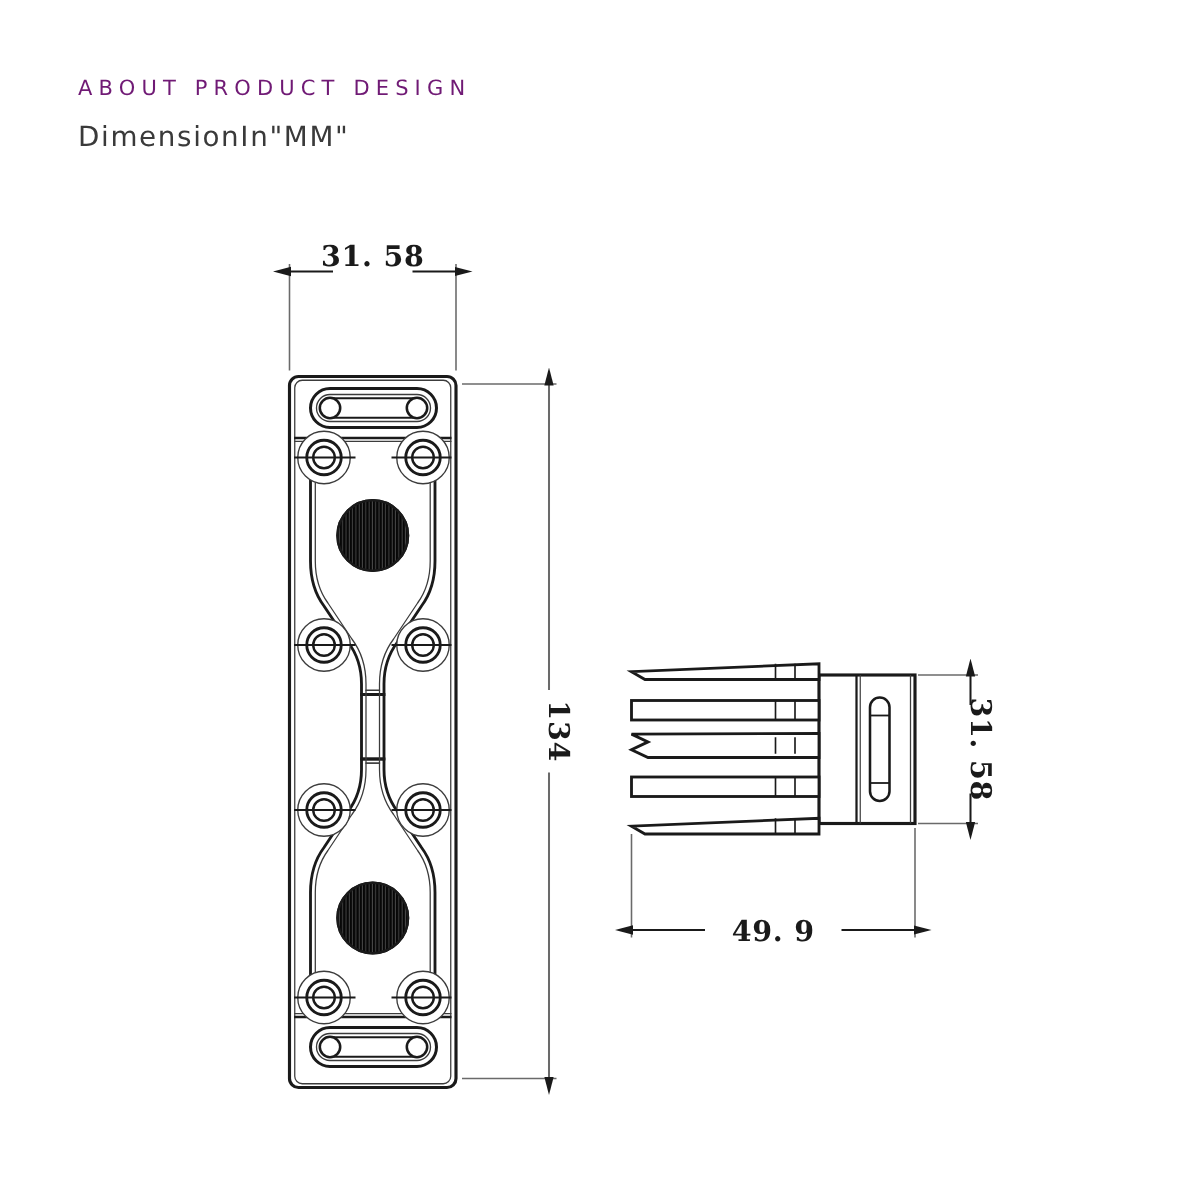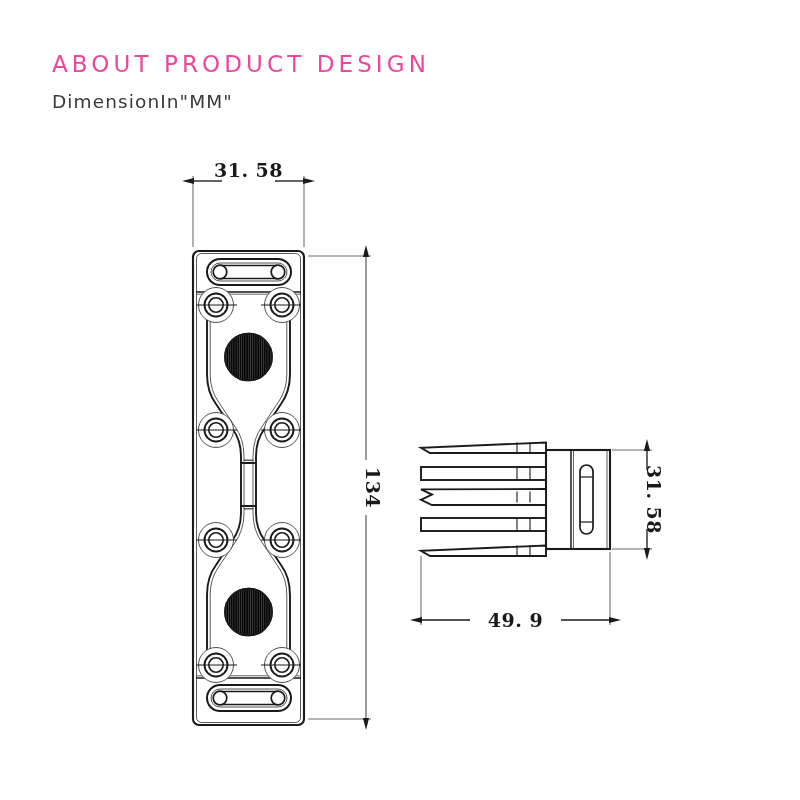--- a/index.html
+++ b/index.html
@@ -21,23 +21,23 @@
     height: 800px;
     background: #ffffff;
   }
   .heading-block {
     position: absolute;
     left: 52px;
     top: 52px;
   }
   .heading-main {
     font-family: "DejaVu Sans", sans-serif;
-    font-size: 23px;
+    font-size: 14px;
     letter-spacing: 4.1px;
-    color: #ec4899;
+    color: #701a75;
     font-weight: 400;
     white-space: nowrap;
     line-height: 1.1;
   }
   .heading-sub {
     margin-top: 15px;
     font-family: "DejaVu Sans", sans-serif;
     font-size: 18.5px;
     letter-spacing: 1.1px;
     color: #3a3a3a;

